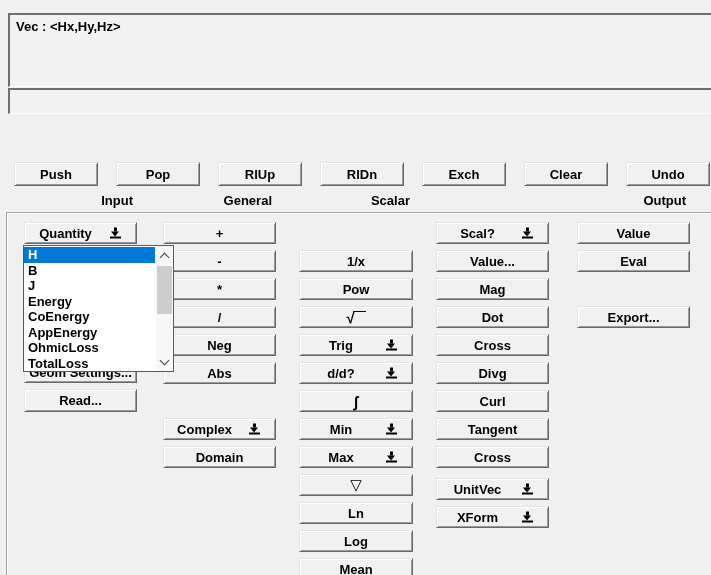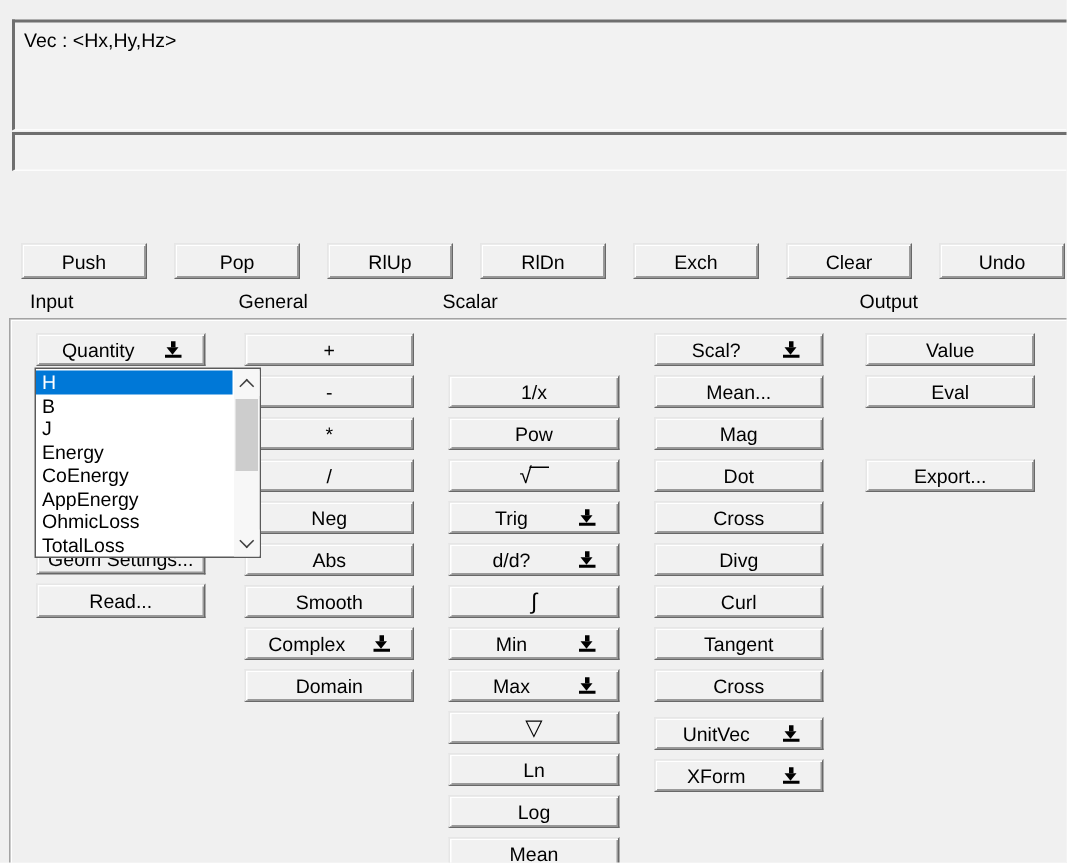--- a/index.html
+++ b/index.html
@@ -1,19 +1,19 @@
 <!DOCTYPE html>
 <html><head>
 <meta charset="utf-8">
 <style>
   html,body{margin:0;padding:0;}
   #screen{
     position:relative; width:711px; height:575px; overflow:hidden;
     background:#f0f0f0; font-family:"Liberation Sans","DejaVu Sans",sans-serif;
-    color:#000; font-size:13px;
+    color:#000; font-size:13px;font-weight:bold;
   }
   
   .sunken{
     position:absolute; background:#f2f2f2;
     border-top:2px solid #6f6f6f; border-left:2px solid #6f6f6f;
     border-bottom:1px solid #fcfcfc; border-right:1px solid #fcfcfc;
   }
   #stack-panel{left:8px; top:13px; width:712px; height:71px;}
   #stack-panel .line{padding:4px 6px; white-space:pre;}
   #message-bar{left:8px; top:88px; width:712px; height:23px;}
@@ -36,21 +36,21 @@
   .col-vec{left:436px; width:113px;}
   .col-out{left:577px; width:113px;}
   
   .dg{position:absolute; right:15px; top:50%; transform:translateY(-50%); width:11px; height:11px;}
   .dg i{position:absolute; display:block;}
   .dg .stem{left:4px; top:0; width:3px; height:4px; background:#000;}
   .dg .tri{left:1px; top:4px; width:0; height:0;
     border-left:4.5px solid transparent; border-right:4.5px solid transparent; border-top:5px solid #000;}
   .dg .bar{left:0; bottom:0; width:11px; height:2px; background:#000;}
   
-  .sec-label{position:absolute; top:193px; height:15px; text-align:left; font-size:13px;}
+  .sec-label{position:absolute; top:193px; height:15px; text-align:right; font-size:13px;}
   
   #frame{
     position:absolute; left:6px; top:212px; width:712px; height:370px;
     border-top:1px solid #a3a3a3; border-left:1px solid #a3a3a3;
     box-shadow: inset 1px 1px 0 #ffffff;
   }
   
   #quantity-list{
     position:absolute; left:23px; top:245px; width:151px; height:127px;
     background:#ffffff; border:1px solid #5a5a5a; box-sizing:border-box; z-index:5;
@@ -163,23 +163,20 @@
     </div>
   <div class="btn cbtn col-gen" style="top:306px">
       <span class="lbl">/</span>
     </div>
   <div class="btn cbtn col-gen" style="top:334px">
       <span class="lbl">Neg</span>
     </div>
   <div class="btn cbtn col-gen" style="top:362px">
       <span class="lbl">Abs</span>
     </div>
-  <div class="btn cbtn col-gen" style="top:390px">
-      <span class="lbl">Smooth</span>
-    </div>
   <div class="btn cbtn col-gen has-arrow" style="top:418px">
     <span class="lbl">Complex</span>
     <span class="dg">
         <i class="stem"></i>
         <i class="tri"></i>
         <i class="bar"></i>
       </span>
   </div>
   <div class="btn cbtn col-gen" style="top:446px">
       <span class="lbl">Domain</span>
@@ -245,21 +242,21 @@
 
   <div class="btn cbtn col-vec has-arrow" style="top:222px">
     <span class="lbl">Scal?</span>
     <span class="dg">
         <i class="stem"></i>
         <i class="tri"></i>
         <i class="bar"></i>
       </span>
   </div>
   <div class="btn cbtn col-vec" style="top:250px">
-      <span class="lbl">Mean...</span>
+      <span class="lbl">Value...</span>
     </div>
   <div class="btn cbtn col-vec" style="top:278px">
       <span class="lbl">Mag</span>
     </div>
   <div class="btn cbtn col-vec" style="top:306px">
       <span class="lbl">Dot</span>
     </div>
   <div class="btn cbtn col-vec" style="top:334px">
       <span class="lbl">Cross</span>
     </div>

